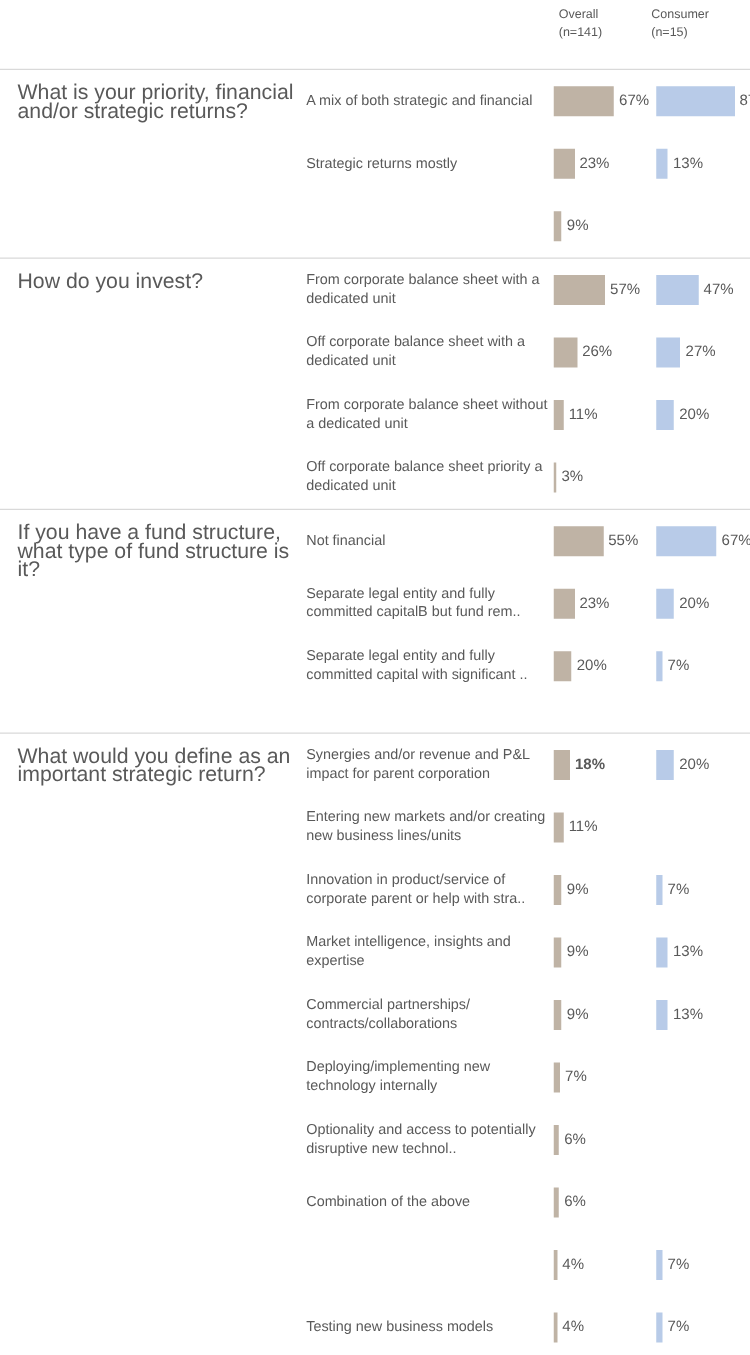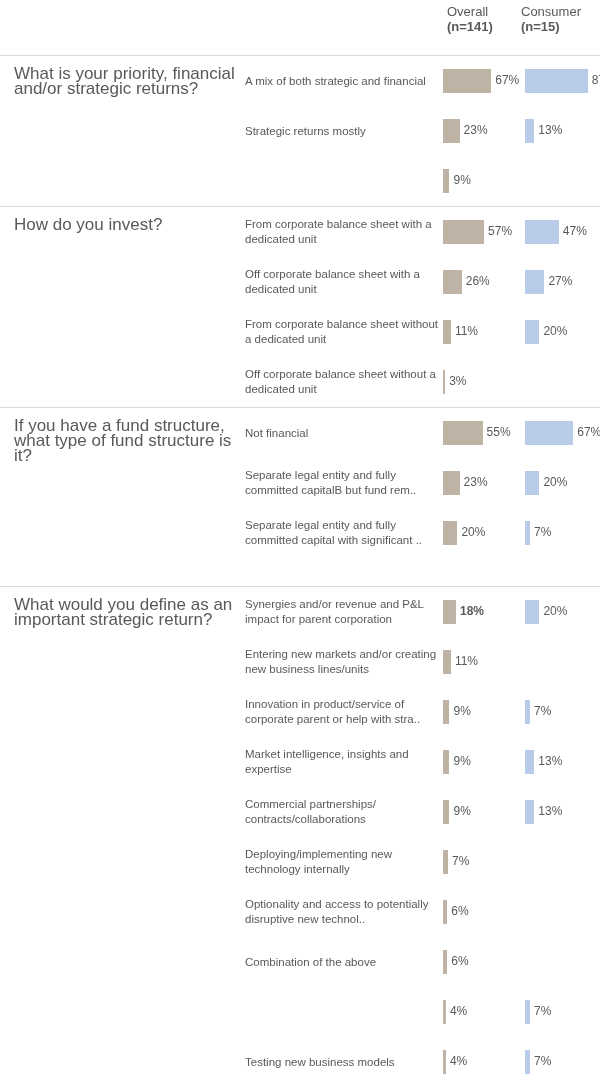--- a/index.html
+++ b/index.html
@@ -25,27 +25,27 @@
   
   .col-headers {
     position: absolute;
     top: 0;
     left: 0;
     width: 600px;
     height: 55px;
   }
   .col-head {
     position: absolute;
-    font-size: 13px;
+    font-size: 10px;
     color: #595959;
     line-height: 15px;
     white-space: nowrap;
   }
   .col-head .name { display: block; }
-  .col-head .n { display: block; font-weight: bold; }
+  .col-head .n { display: block; }
 
   .col-head-overall { left: 447px; top: 4px; }
   .col-head-consumer { left: 521px; top: 4px; }
 
   
   .sections {
     position: absolute;
     top: 55px;
     left: 0;
     width: 600px;
@@ -230,21 +230,21 @@
                 <div class="bar overall" style="width: 7.92px;"></div>
                 <div class="bar-value" style="left: 11.92px;">11%</div>
               </div>
               <div class="bar-track consumer">
                 <div class="bar consumer" style="width: 14.4px;"></div>
                 <div class="bar-value" style="left: 18.4px;">20%</div>
               </div>
             </div>
           </div>
           <div class="row">
-            <div class="row-label">Off corporate balance sheet without a dedicated unit</div>
+            <div class="row-label">Off corporate balance sheet priority a dedicated unit</div>
             <div class="bar-area">
               <div class="bar-track overall">
                 <div class="bar overall" style="width: 2.16px;"></div>
                 <div class="bar-value" style="left: 6.16px;">3%</div>
               </div>
               <div class="bar-track consumer">
                 <div class="bar consumer empty" style="width: 0px;"></div>
                 <div class="bar-value" style="left: 4px;"></div>
               </div>
             </div>

